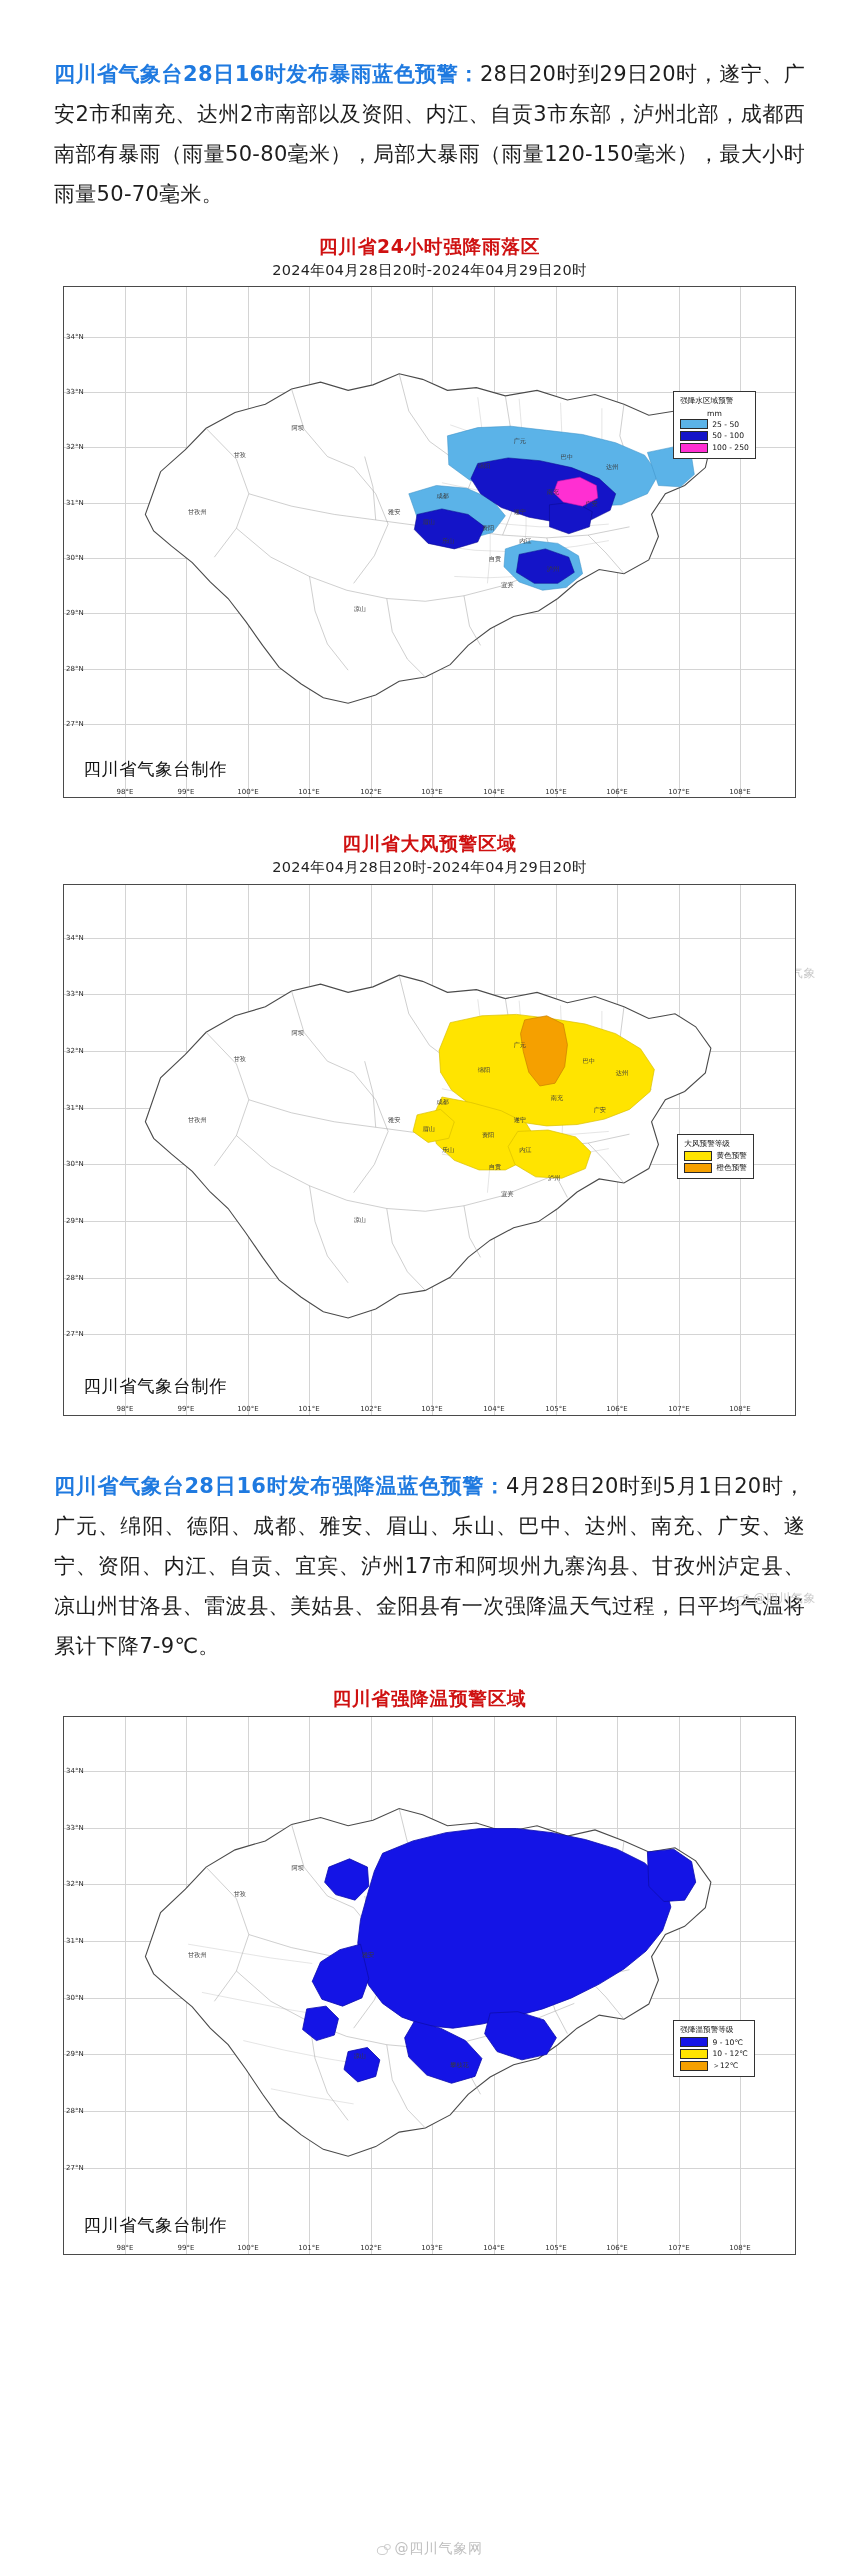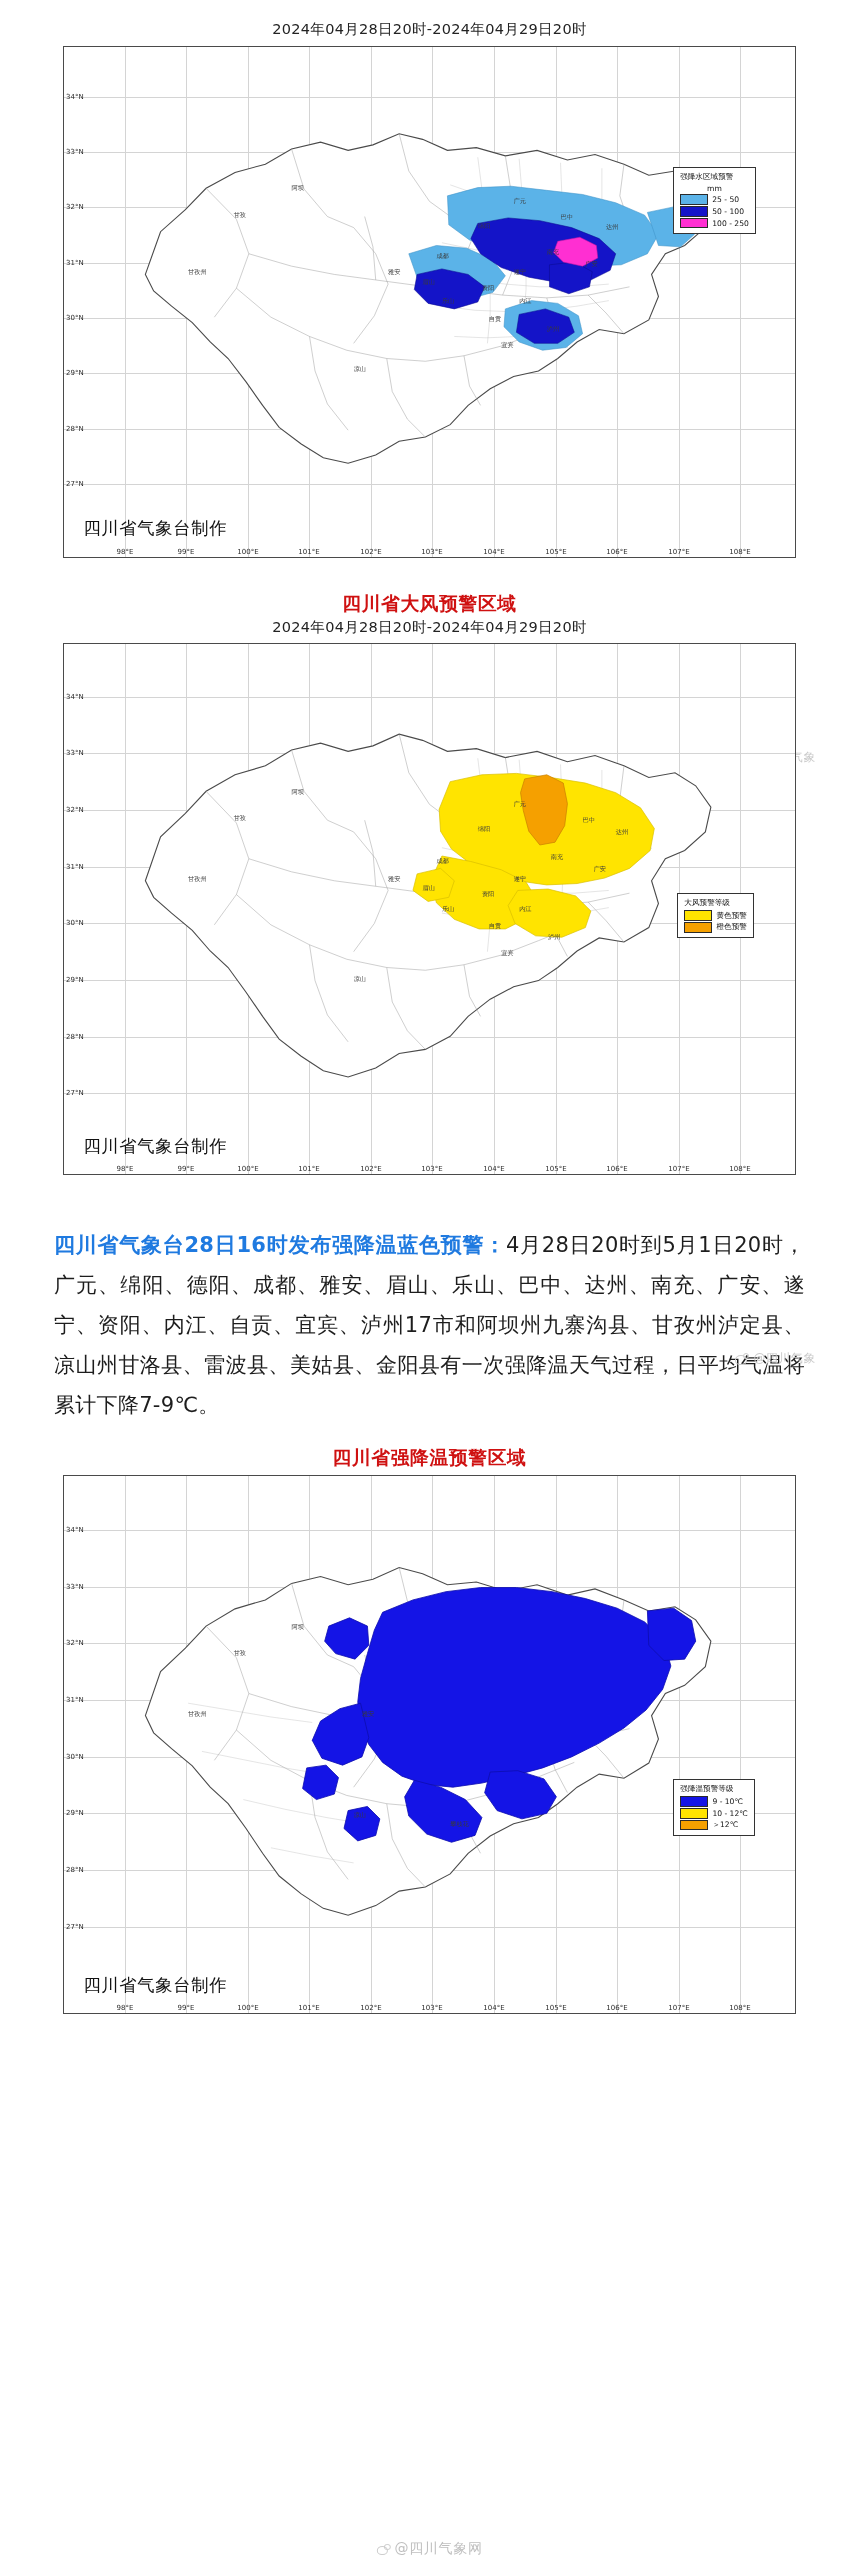--- a/index.html
+++ b/index.html
@@ -200,22 +200,28 @@
     font-size: 9px;
     fill: #3a3a3a;
     font-family: "DejaVu Sans", "Liberation Sans", sans-serif;
   }
 </style>
 </head>
 <body>
 
 <div class="page">
 
+  <div class="alert-block" style="padding-top:33px;">
+    <p class="alert-text">
+      <span class="alert-title">四川省气象台28日16时发布暴雨蓝色预警：</span><span class="alert-body">28日20时到29日20时，遂宁、广安2市和南充、达州2市南部以及资阳、内江、自贡3市东部，泸州北部，成都西南部有暴雨（雨量50-80毫米），局部大暴雨（雨量120-150毫米），最大小时雨量50-70毫米。</span>
+    </p>
+  </div>
 
   <div class="figure" style="margin-top:19.4px;">
+    <div class="fig-title">四川省24小时强降雨落区</div>
     <div class="fig-sub">2024年04月28日20时-2024年04月29日20时</div>
 
     <div class="map-frame m1">
 
       <div class="grat v" style="left:61px;"></div>
       <div class="grat v" style="left:122px;"></div>
       <div class="grat v" style="left:184px;"></div>
       <div class="grat v" style="left:245px;"></div>
       <div class="grat v" style="left:307px;"></div>
       <div class="grat v" style="left:368px;"></div>
@@ -331,21 +337,21 @@
           <text class="place-lbl" x="616" y="398">自贡</text>
           <text class="place-lbl" x="700" y="412">泸州</text>
           <text class="place-lbl" x="634" y="436">宜宾</text>
           <text class="place-lbl" x="548" y="372">乐山</text>
           <text class="place-lbl" x="520" y="344">眉山</text>
           <text class="place-lbl" x="420" y="470">凉山</text>
           <text class="place-lbl" x="180" y="330">甘孜州</text>
         </g>
       </svg>
 
-      <div class="legend" style="right:39px; top:120px;">
+      <div class="legend" style="right:39px; top:104px;">
         <div class="legend-title">强降水区域预警</div>
         <div class="legend-unit">mm</div>
         <div class="legend-row">
           <span class="swatch" style="background:#5bb3e8"></span>
           <span class="legend-label">25 - 50</span>
         </div>
         <div class="legend-row">
           <span class="swatch" style="background:#1414c8"></span>
           <span class="legend-label">50 - 100</span>
         </div>

